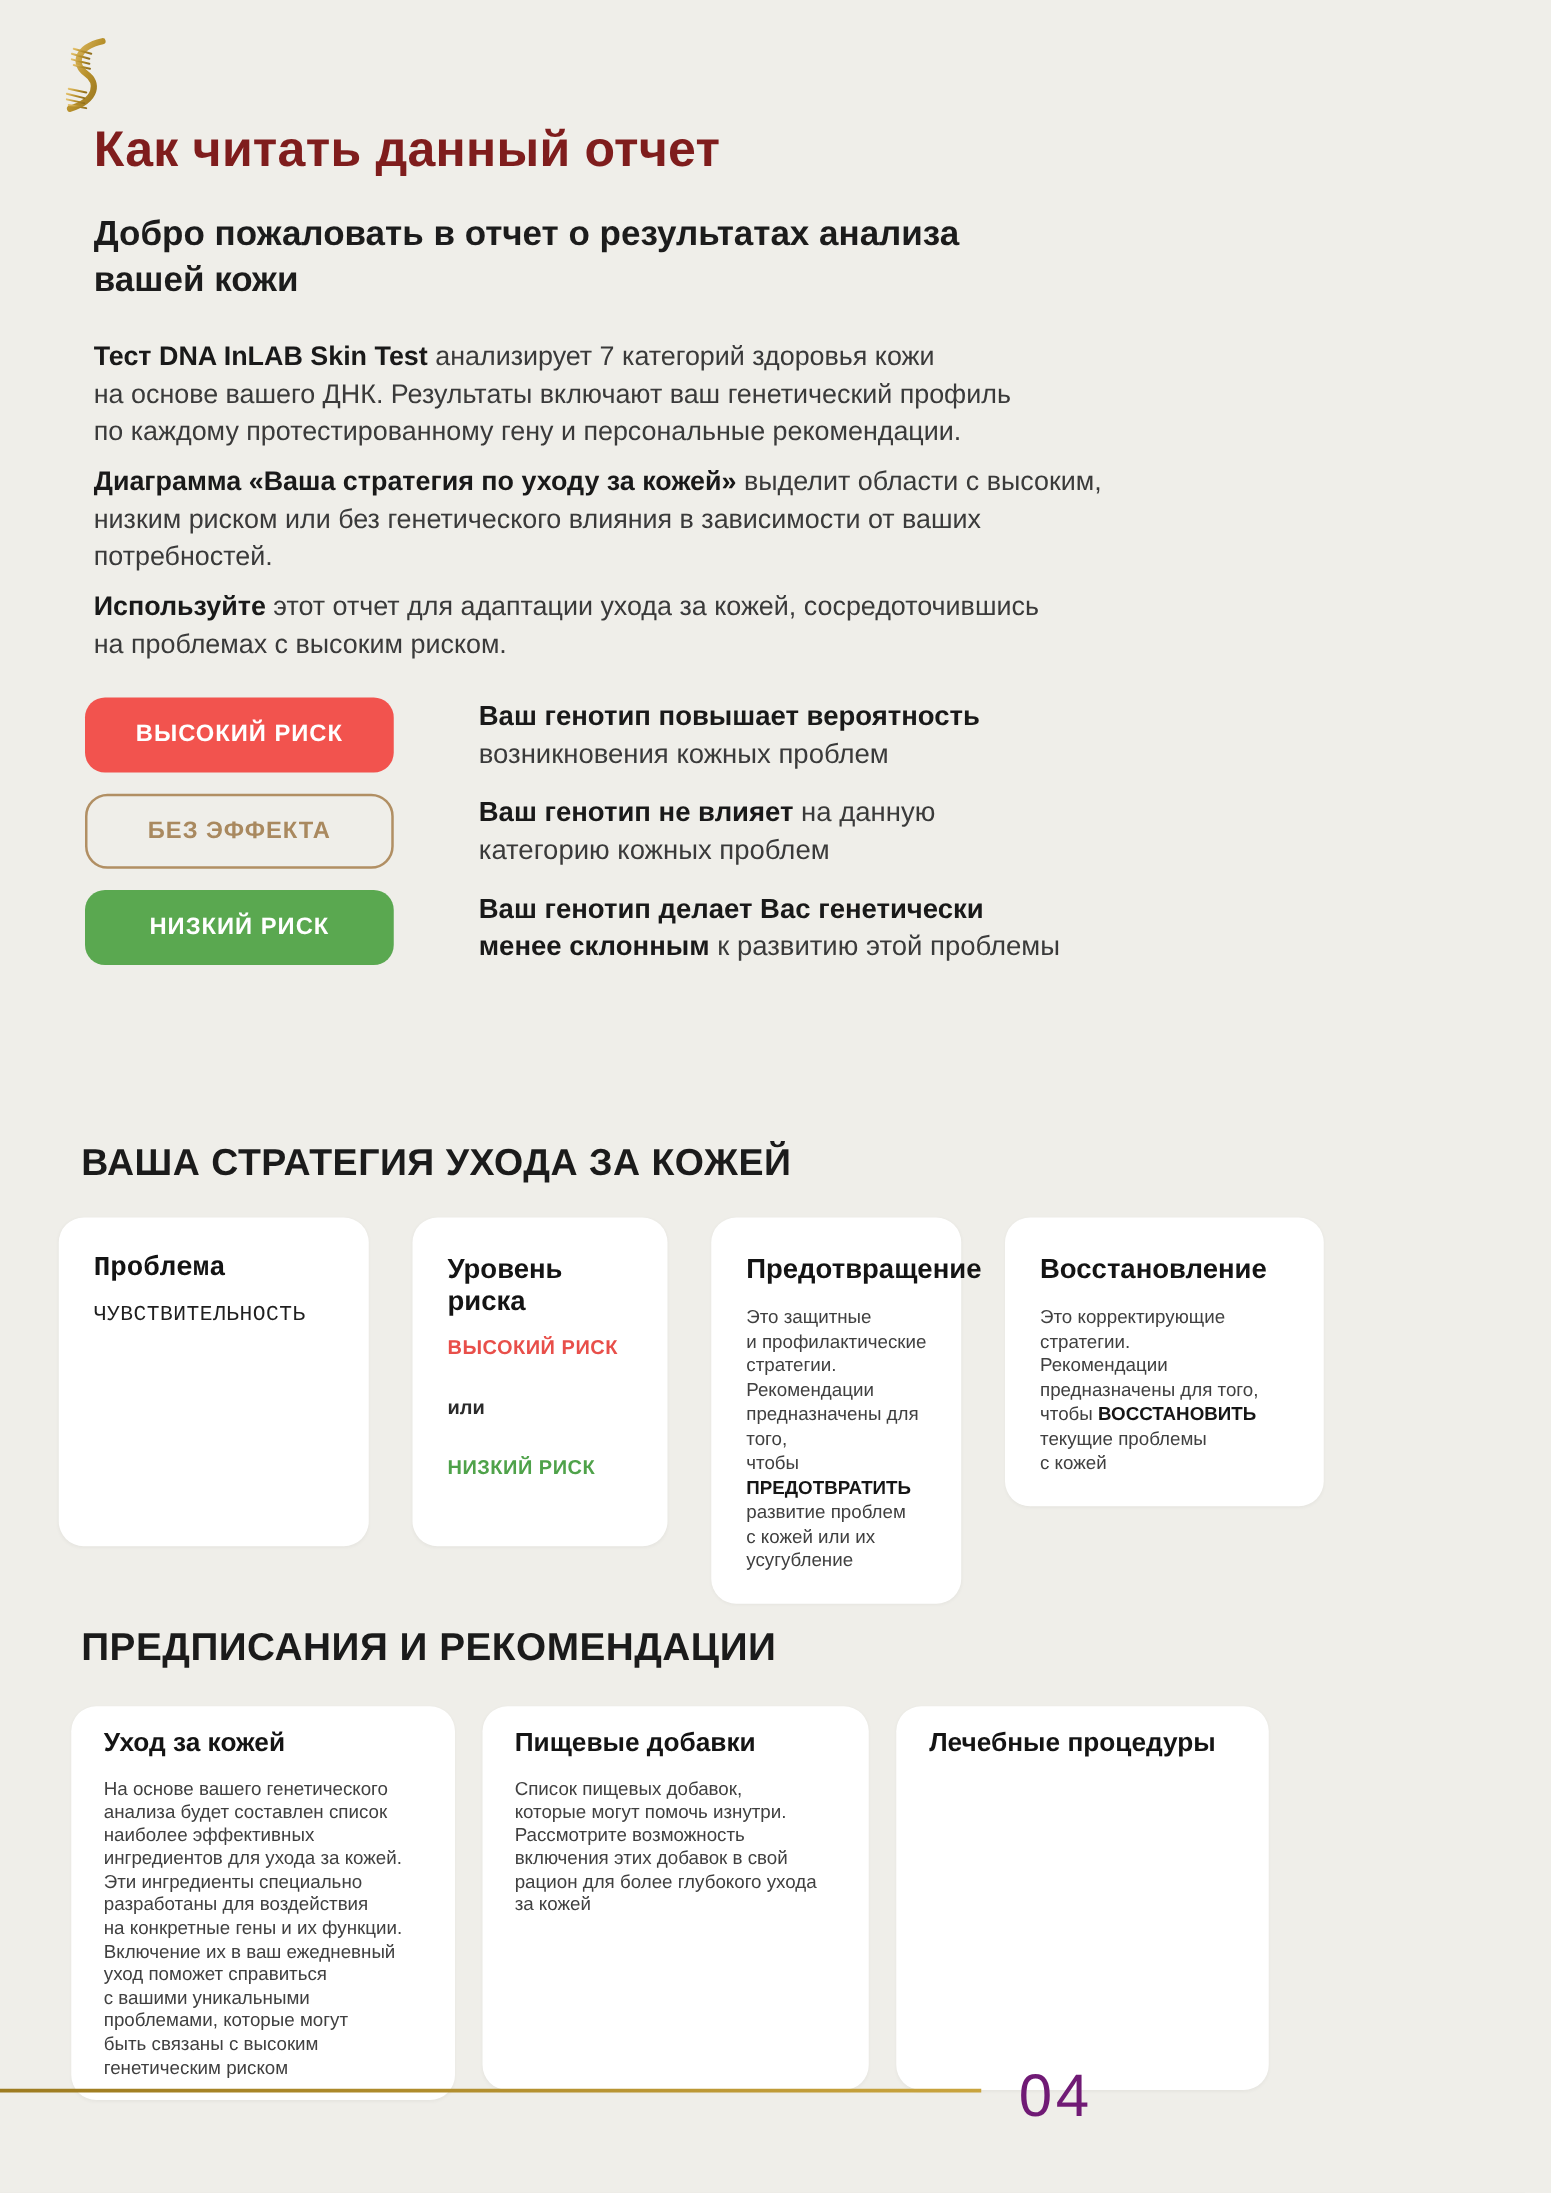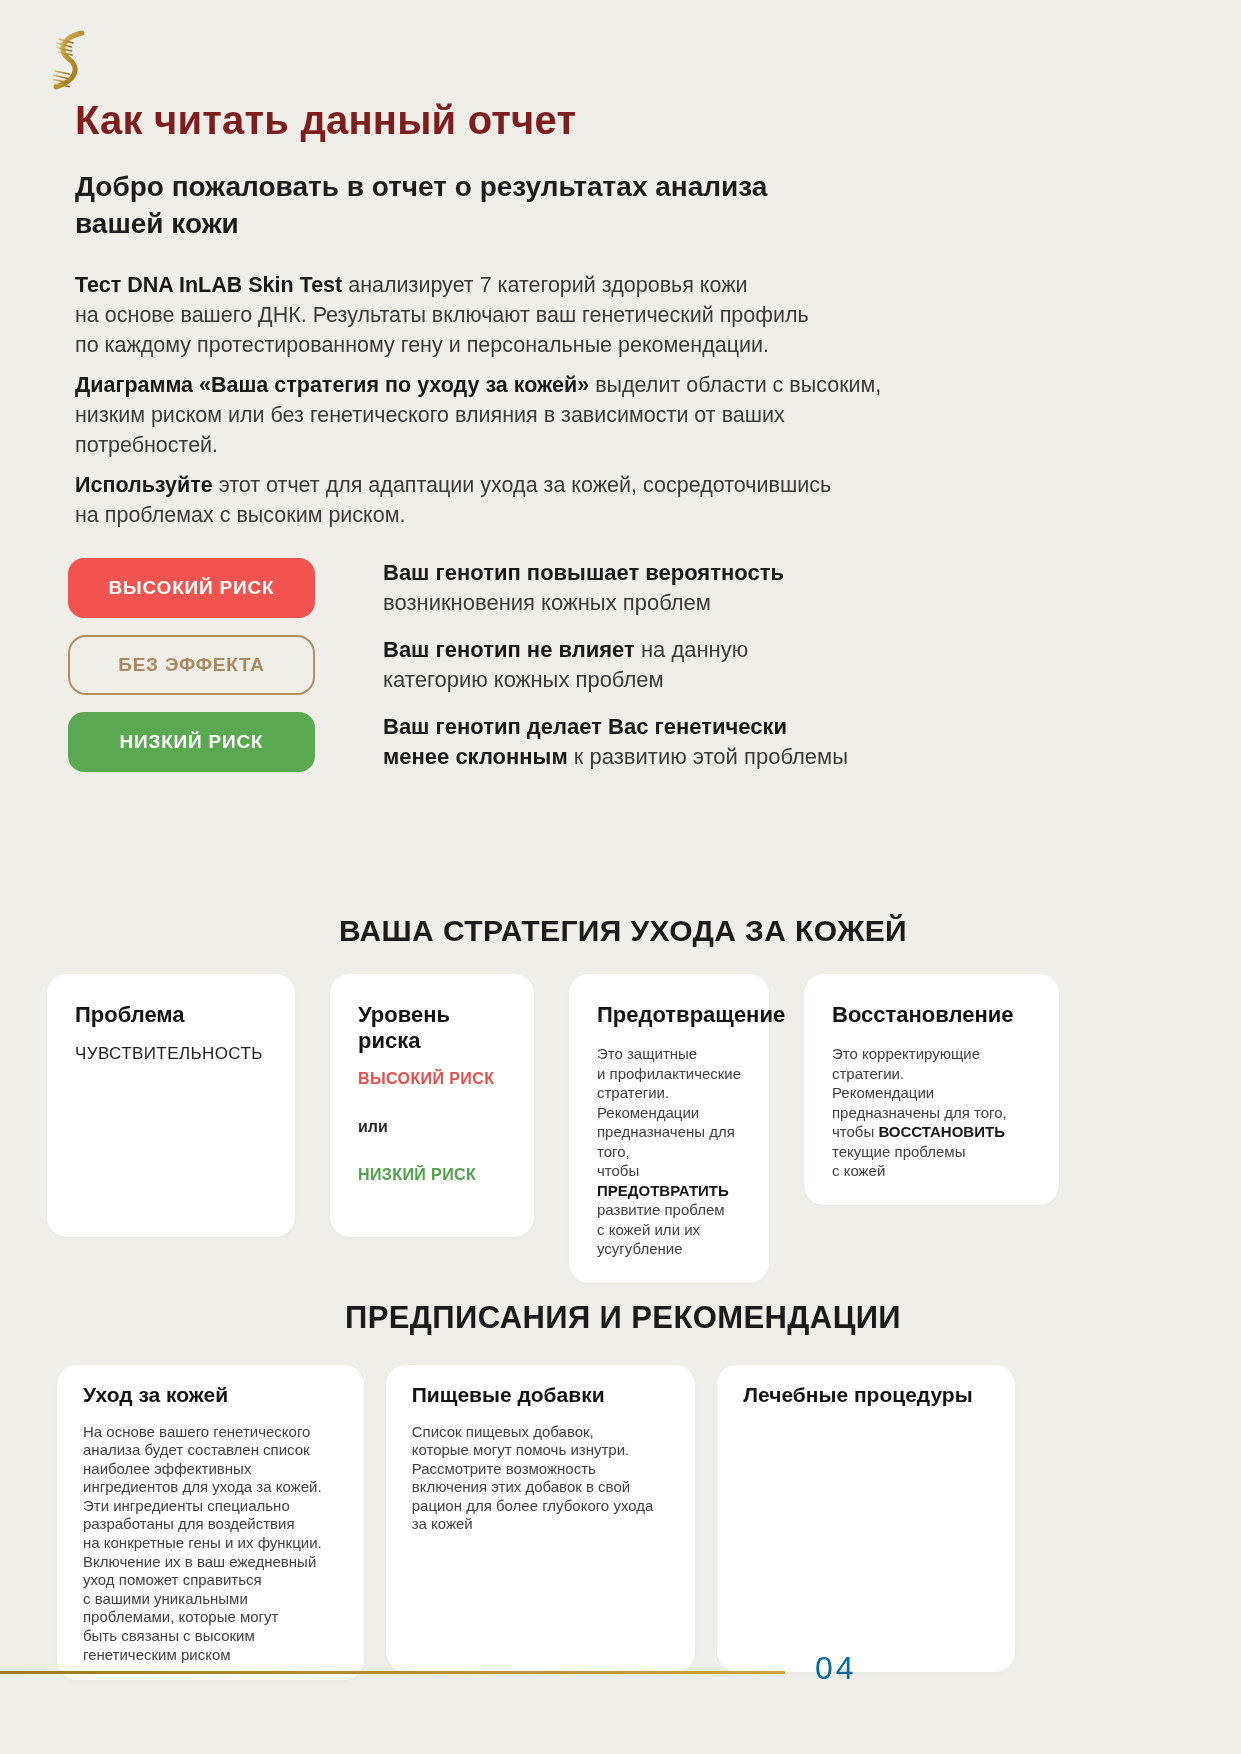--- a/index.html
+++ b/index.html
@@ -69,36 +69,35 @@
   }
   .legend-desc strong { color: #191919; font-weight: 700; }
 
   .section-heading {
     margin: 140px 60px 0 65px;
     font-size: 30px;
     line-height: 38px;
     font-weight: 700;
     letter-spacing: 0.4px;
     color: #1b1b1b;
-    text-align: center;
   }
   .section-heading.rec { margin-top: 16px; font-size: 31px; }
 
   .cards { display: flex; align-items: flex-start; }
   .card {
     background: #ffffff;
     border-radius: 20px;
     box-shadow: 0 1px 3px rgba(0,0,0,0.04);
   }
   .card h3 { color: #141414; font-weight: 700; }
 
   .strategy-cards { margin: 24px 0 0 47px; gap: 35px; }
   .strategy-cards .card { padding: 28px 22px 24px 28px; }
   .strategy-cards h3 { font-size: 22px; margin-bottom: 16px; }
-  .problem-card    { width: 248px; min-height: 263px; }
+  .problem-card    { width: 248px; min-height: 263px; font-family: Liberation Mono, monospace; }
   .risk-card       { width: 204px; min-height: 263px; }
   .prevention-card { width: 200px; min-height: 286px; }
   .restoration-card{ width: 255px; min-height: 218px; }
   .problem-value { font-size: 17px; letter-spacing: 0.4px; color: #1f1f1f; }
   .risk-high { font-size: 16px; font-weight: 700; letter-spacing: 0.4px; color: #e84f4a; }
   .risk-or   { margin-top: 30px; font-size: 16px; font-weight: 700; color: #2b2b2b; }
   .risk-low  { margin-top: 30px; font-size: 16px; font-weight: 700; letter-spacing: 0.4px; color: #4fa24a; }
   .card-body {
     font-size: 15px;
     line-height: 19.5px;
@@ -113,24 +112,24 @@
 
   .footer-line {
     position: absolute;
     left: 0; top: 1671px;
     width: 785px; height: 3px;
     background: linear-gradient(90deg, #9d7b20, #c9a43e);
   }
   .page-number {
     position: absolute;
     left: 815px; top: 1650px;
-    font-size: 32px;
+    font-size: 48px;
     font-weight: 200;
     letter-spacing: 3px;
-    color: #0369a1;
+    color: #701a75;
   }
 </style>
 </head>
 <body>
 
 <div class="page">
 
   <svg class="logo" width="46" height="60" viewBox="0 0 46 60" aria-hidden="true">
     <defs>
       <linearGradient id="gold" x1="0" y1="0" x2="1" y2="1">

